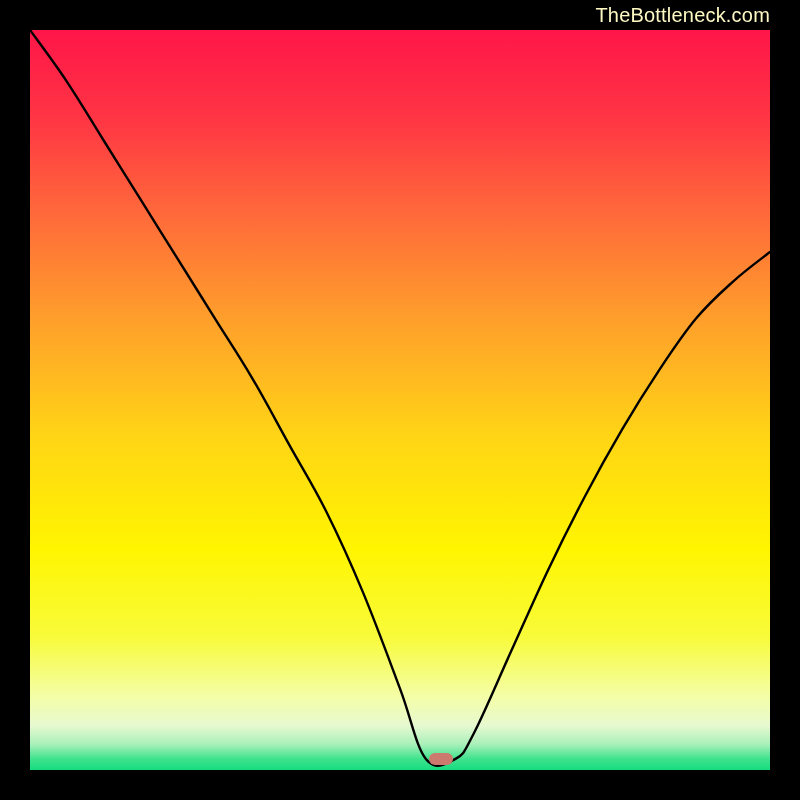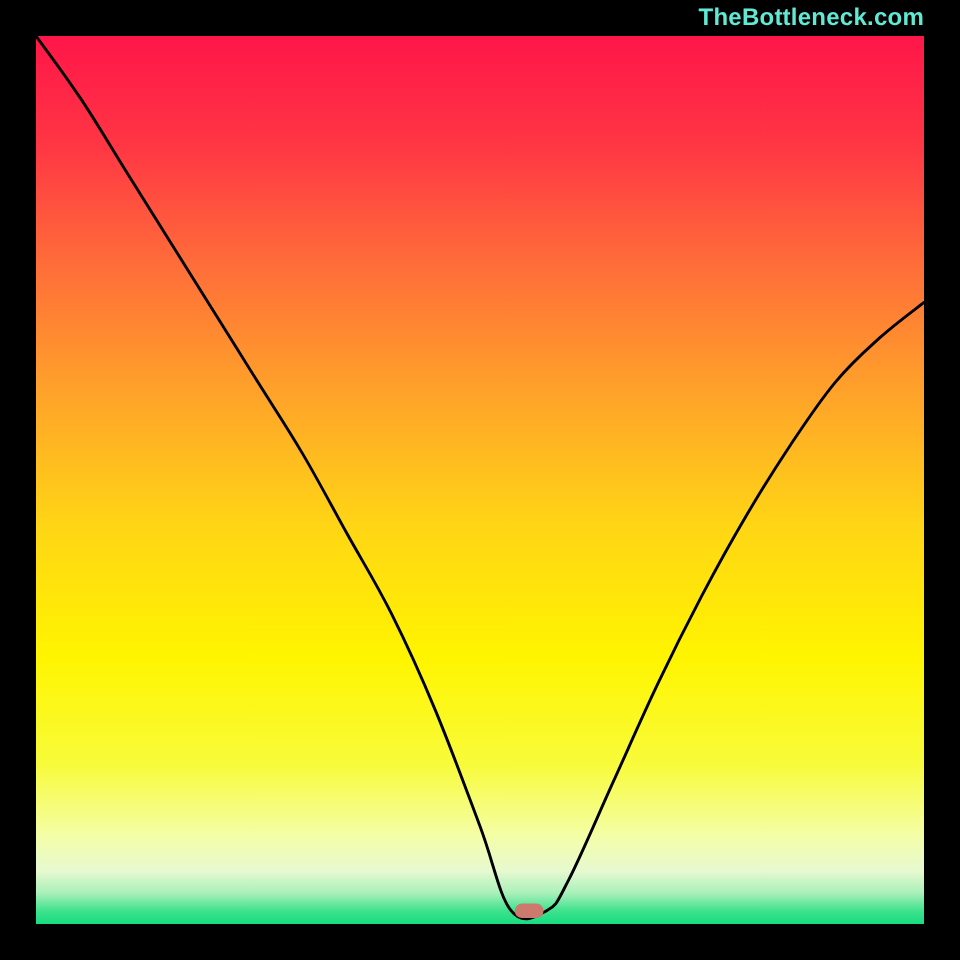--- a/index.html
+++ b/index.html
@@ -44,22 +44,22 @@
     height: 12px;
     border-radius: 6px;
     transform: translate(-50%, -50%);
   }
   .watermark {
     position: absolute;
     top: 4px;
     right: 30px;
     font-family: Arial, Helvetica, sans-serif;
     font-size: 20px;
-    font-weight: 700;
-    color: #5eead4;
+    font-weight: 400;
+    color: #fef9c3;
     letter-spacing: 0.2px;
   }
 </style>
 </head>
 <body>
 
 <div class="frame">
   <div class="plot-area">
     <svg class="gradient-bg" viewBox="0 0 740 740" preserveAspectRatio="none">
       <defs>

